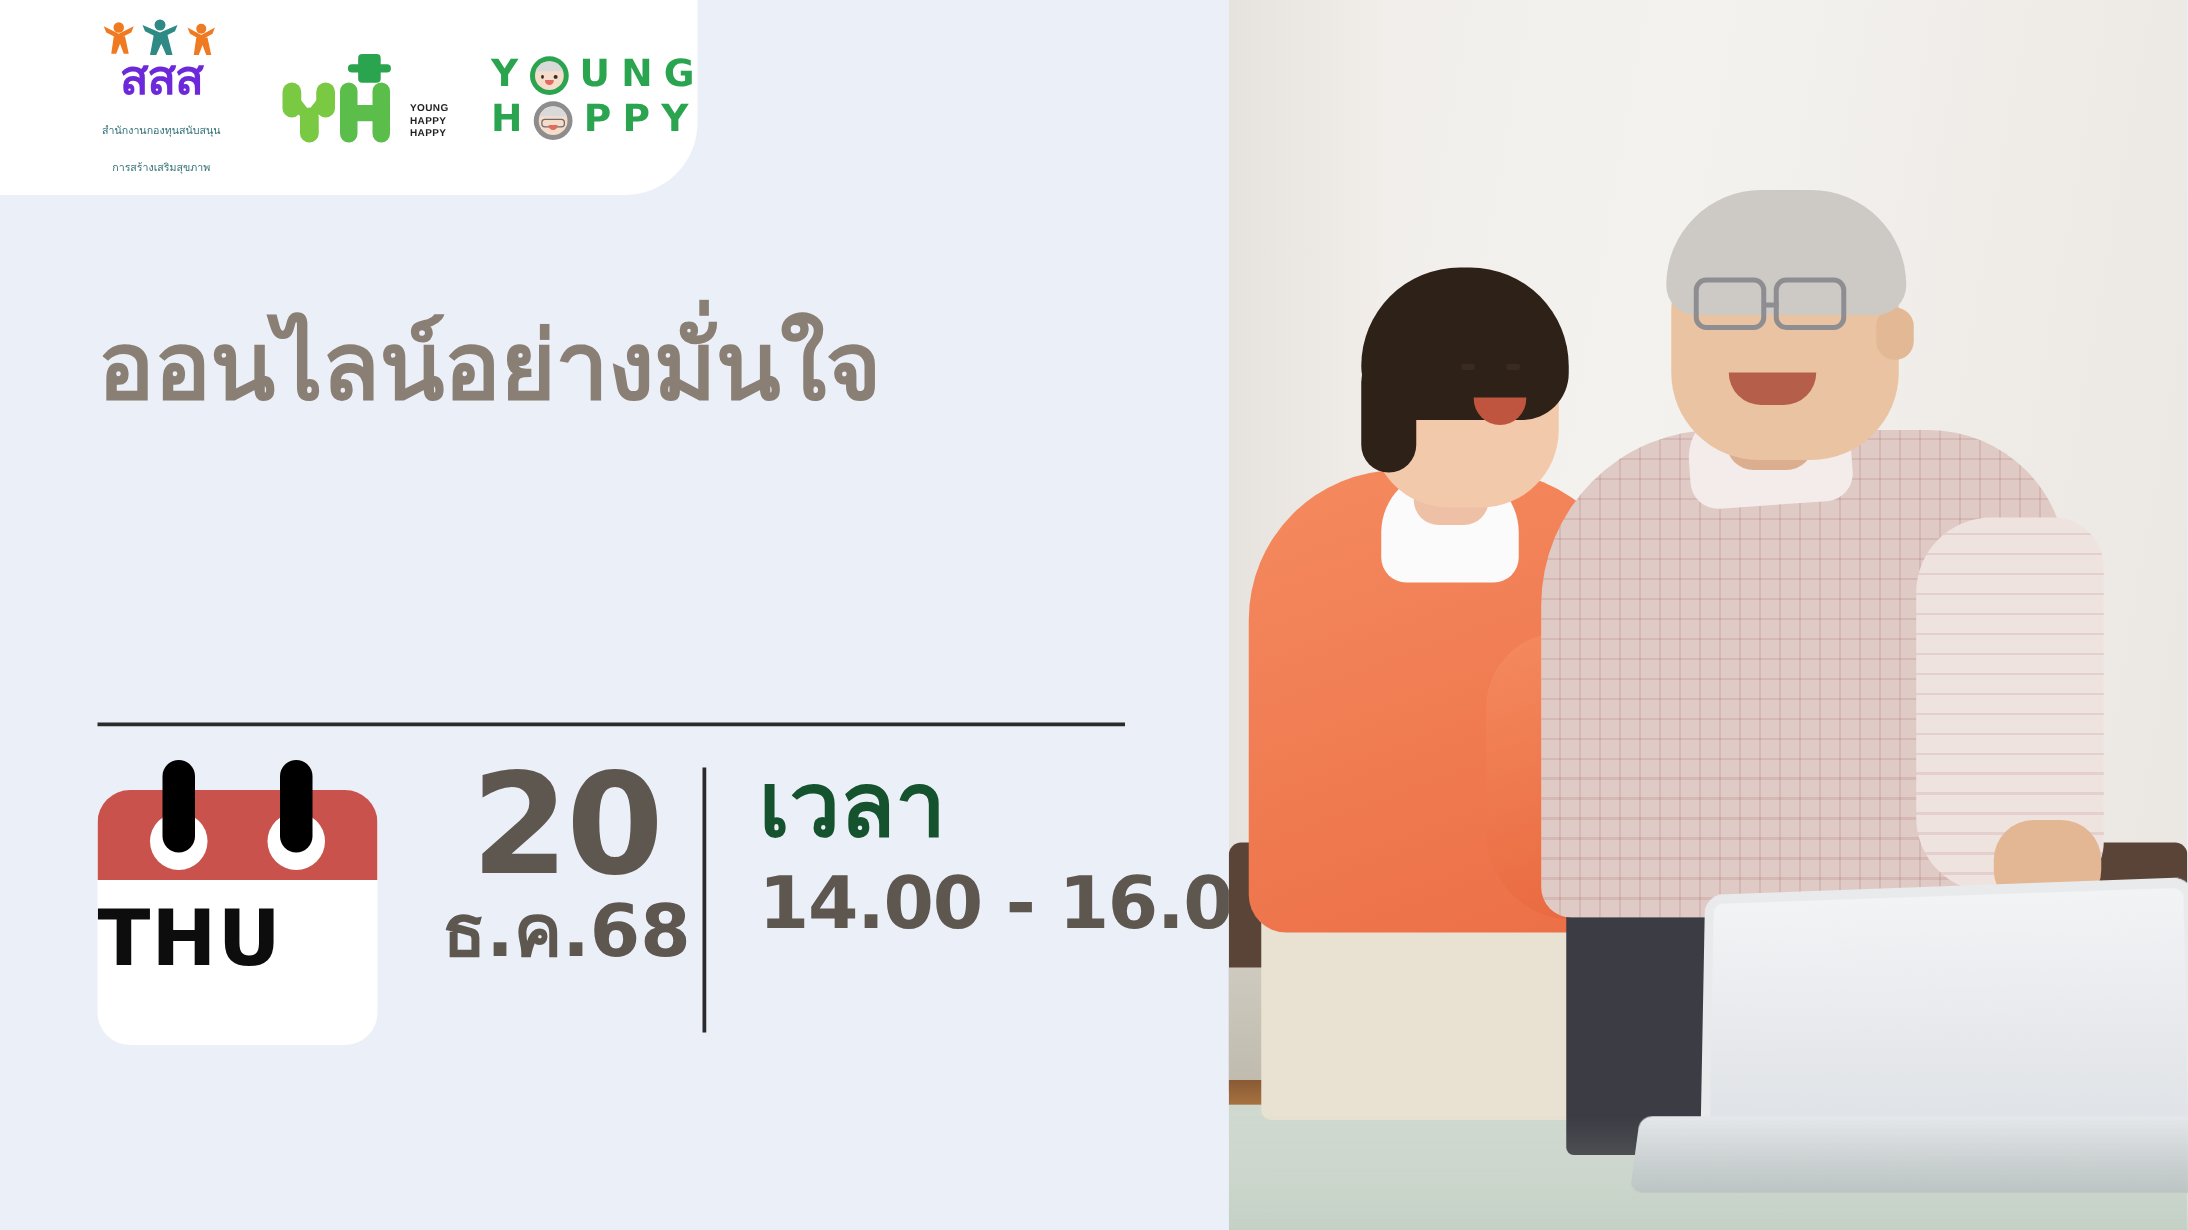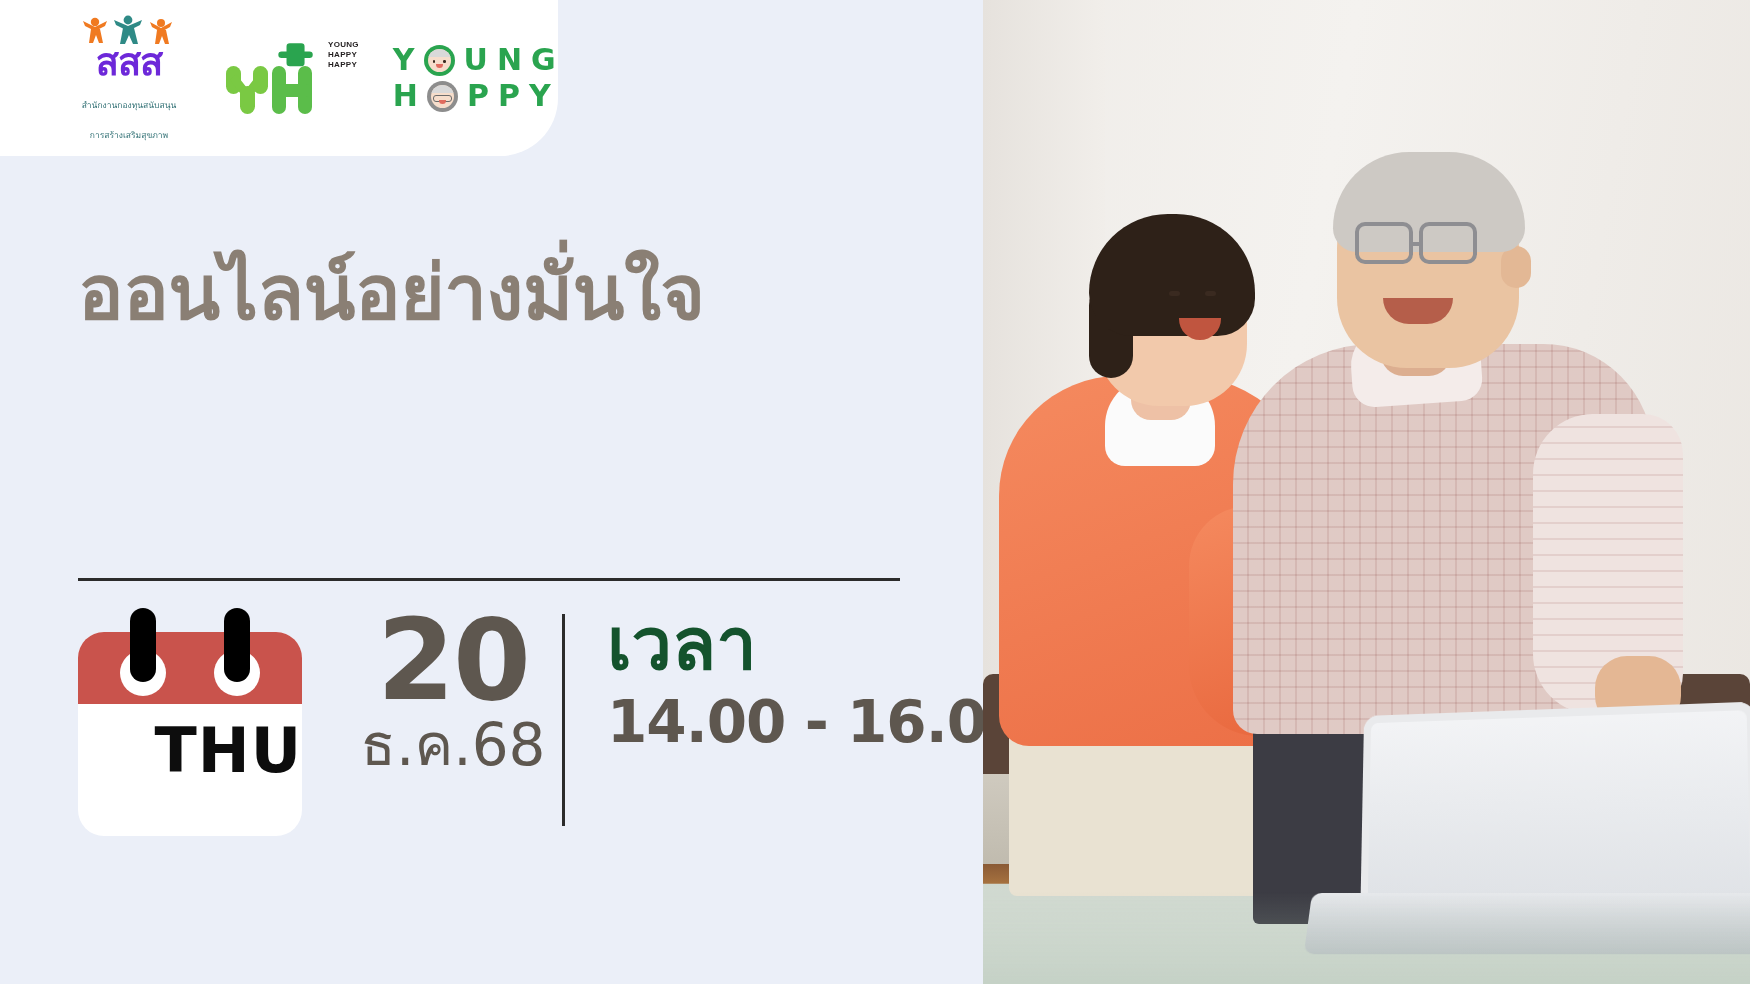--- a/index.html
+++ b/index.html
@@ -22,21 +22,21 @@
     padding-left:68px; gap:34px;
   }
   .logo-thaihealth{ width:122px; display:flex; flex-direction:column; align-items:center; }
   .th-people{ position:relative; width:112px; height:30px; }
   .th-people svg{ display:block; }
   .th-word{ font-weight:bold; color:#6d28d9; font-size:38px; line-height:0.92;
             letter-spacing:-1px; font-family:"DejaVu Sans",sans-serif; }
   .th-sub{ color:#2f6f73; font-size:8.5px; line-height:1.25; text-align:center; margin-top:20px;
            font-family:"DejaVu Sans",sans-serif; white-space:nowrap;}
 
-  .logo-yhplus{ display:flex; gap:8px; position:relative; height:76px;}
+  .logo-yhplus{ display:flex; align-items:flex-end; gap:8px; position:relative; height:76px;}
   .yh-mark{ position:relative; width:96px; height:76px; }
   .yh-caption{ font-size:8px; font-weight:bold; color:#231f20; line-height:1.25;
                letter-spacing:.3px; padding-bottom:4px; }
 
   .logo-younghappy{ display:flex; flex-direction:column; gap:5px; }
   .yhrow{ display:flex; align-items:center; gap:9px; }
   .yhletter{ font-family:"DejaVu Sans",sans-serif; font-weight:bold; font-size:30px;
              color:#2aa44f; line-height:1; letter-spacing:0; }
   .face{ width:31px; height:31px; border-radius:50%; position:relative; display:inline-block; }
   .face.green{ background:#2aa44f; }
@@ -62,34 +62,34 @@
   .hrule{ position:absolute; left:78px; top:578px; width:822px; height:3px; background:#2b2b2b; }
 
   
   .info{ position:absolute; left:78px; top:604px; display:flex; align-items:flex-start; }
 
   .cal{ position:relative; width:224px; height:232px; }
   .cal-body{ position:absolute; left:0; top:28px; width:224px; height:204px;
              background:#ffffff; border-radius:26px; overflow:hidden;
              box-shadow:0 0 0 0 rgba(0,0,0,0);}
   .cal-top{ position:absolute; left:0; top:0; width:224px; height:72px; background:#c9534c; }
-  .cal-day{ position:absolute; left:0; top:88px; width:224px; text-align:right;
+  .cal-day{ position:absolute; left:0; top:88px; width:224px; text-align:left;
             font-family:"DejaVu Sans",sans-serif; font-weight:bold; font-size:62px;
             color:#0d0d0d; letter-spacing:1px; line-height:1; }
   .ring{ position:absolute; top:46px; width:46px; height:46px; border-radius:50%;
          background:#ffffff; }
   .ring.a{ left:42px; } .ring.b{ left:136px; }
   .peg{ position:absolute; top:4px; width:26px; height:74px; border-radius:13px; background:#000; }
   .peg.a{ left:52px; } .peg.b{ left:146px; }
 
   .datecol{ margin-left:46px; display:flex; flex-direction:column; align-items:center;
             padding-top:4px; width:210px;}
   .dnum{ font-family:"DejaVu Sans",sans-serif; font-weight:bold; font-size:112px;
          color:#5e574f; line-height:0.94; letter-spacing:-2px;}
-  .dmon{ font-family:"DejaVu Sans",sans-serif; font-weight:normal; font-size:58px;
+  .dmon{ font-family:"DejaVu Sans",sans-serif; font-weight:bold; font-size:58px;
          color:#5e574f; line-height:1.05; margin-top:2px; white-space:nowrap;}
 
   .vrule{ width:3px; height:212px; background:#2b2b2b; margin:10px 0 0 4px; }
 
   .timecol{ margin-left:42px; display:flex; flex-direction:column; align-items:flex-start;
             padding-top:4px; }
   .tlabel{ font-family:"DejaVu Sans",sans-serif; font-weight:bold; font-size:72px;
            color:#14532d; line-height:1.02; white-space:nowrap;}
   .tvalue{ font-family:"DejaVu Sans",sans-serif; font-weight:bold; font-size:58px;
            color:#5e574f; line-height:1.1; margin-top:10px; white-space:nowrap; letter-spacing:-1px;}

